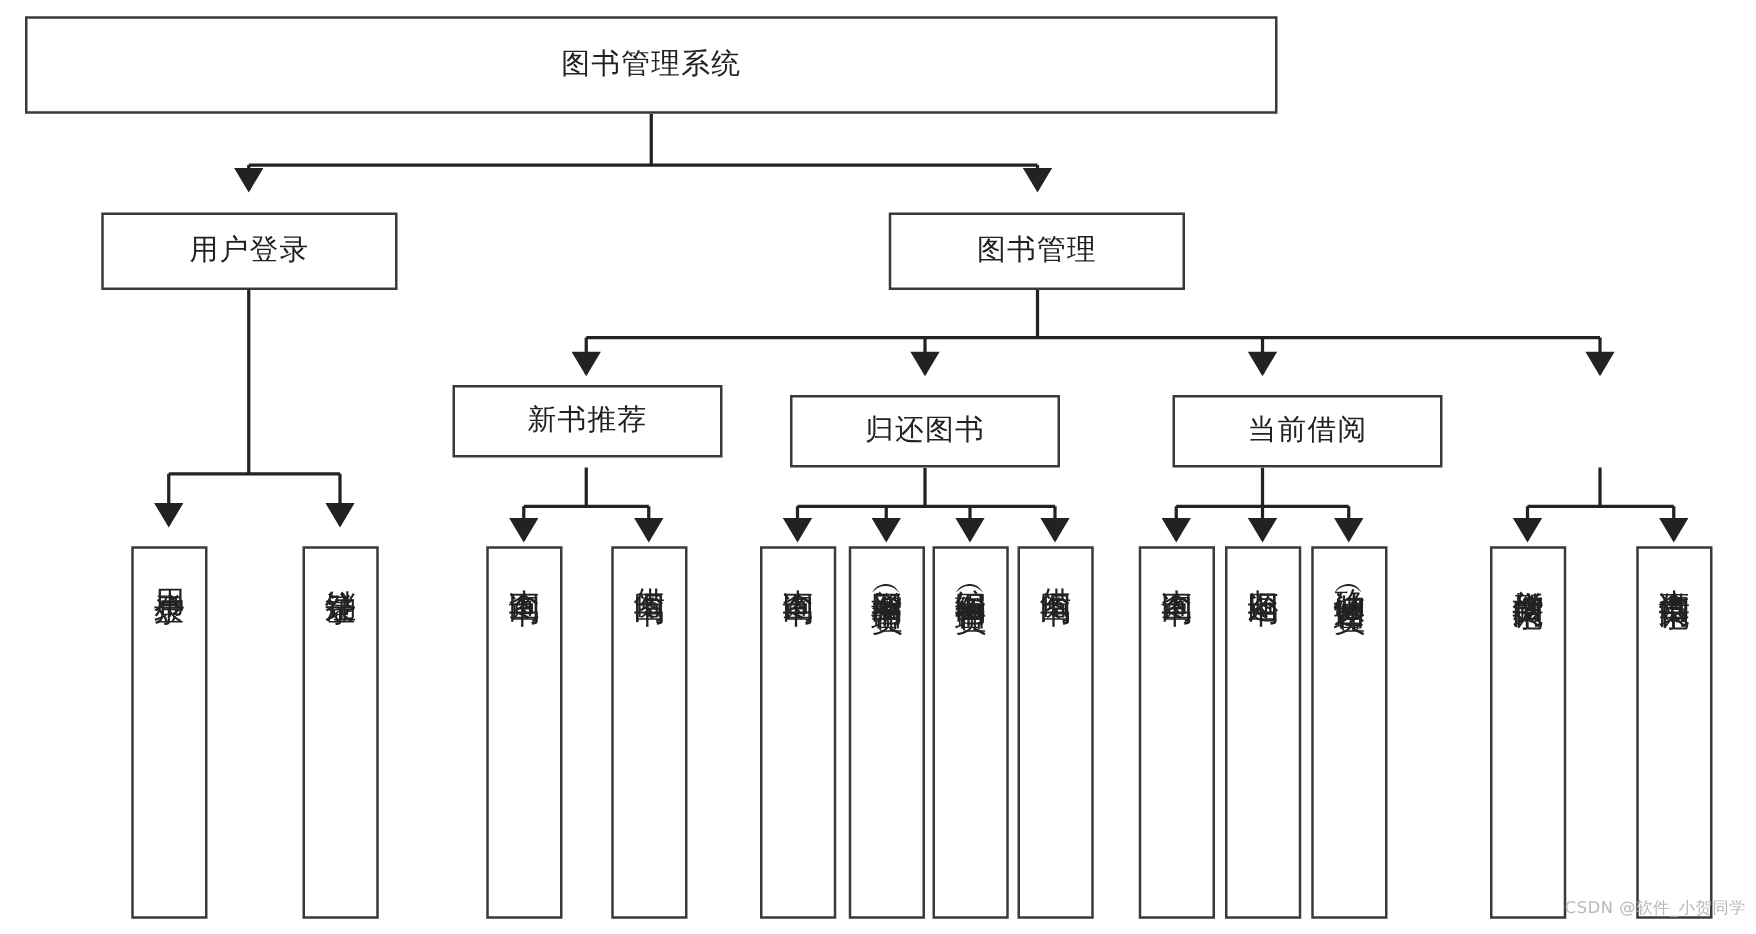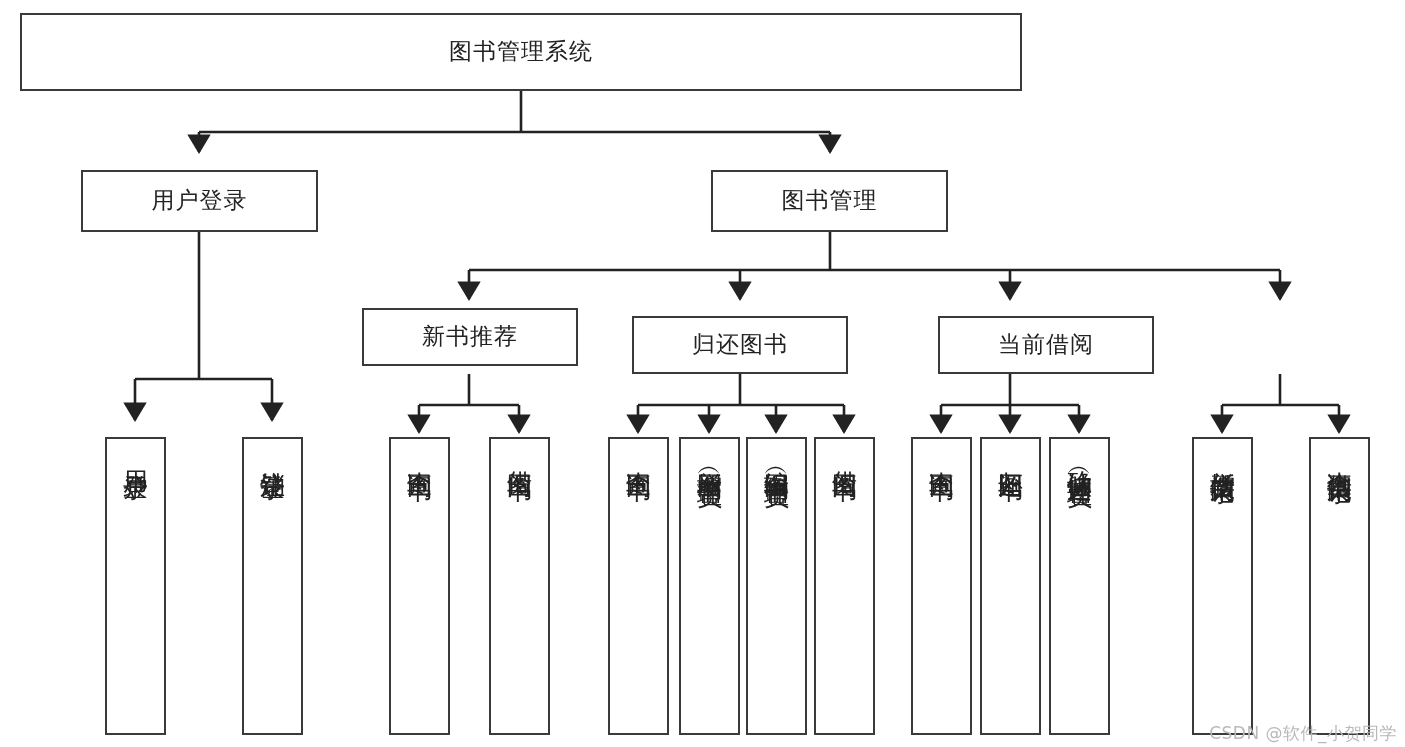--- a/index.html
+++ b/index.html
@@ -60,22 +60,22 @@
     writing-mode: vertical-rl;
     text-orientation: upright;
     font-size: 25px;
     line-height: 1.0;
     letter-spacing: 2px;
     white-space: nowrap;
   }
   #watermark {
     position: absolute;
     right: 8px;
-    bottom: 2px;
-    font-size: 17px;
+    bottom: 12px;
+    font-size: 13px;
     color: #b9b9b9;
     letter-spacing: 0.5px;
     white-space: nowrap;
     pointer-events: none;
   }
 </style>
 </head>
 <body>
 
 <div id="diagram-root">

